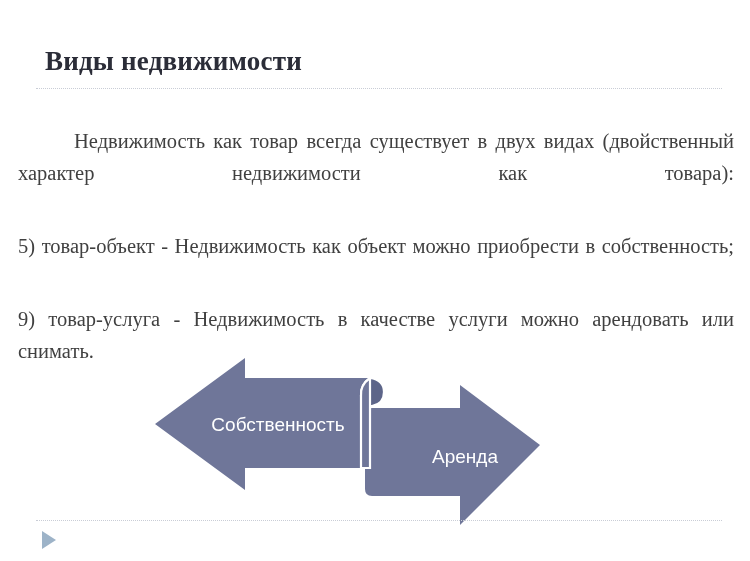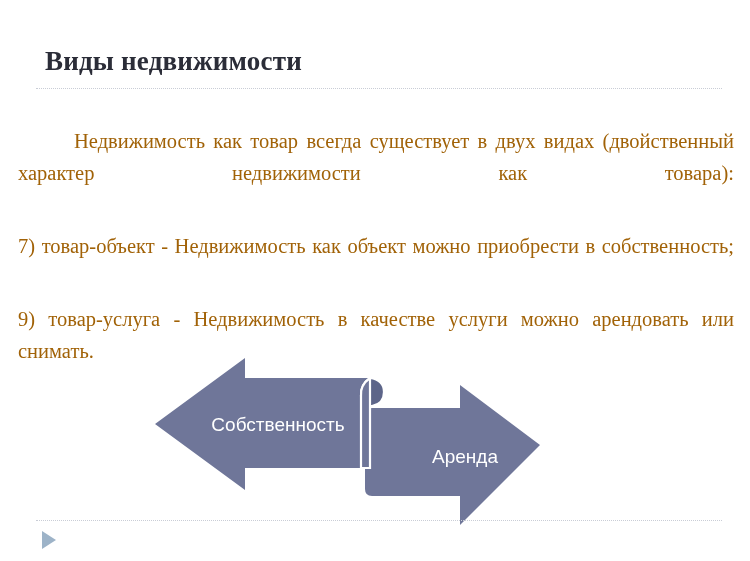--- a/index.html
+++ b/index.html
@@ -59,21 +59,21 @@
   #body-block {
     position: absolute;
     left: 18px;
     top: 125px;
     width: 716px;
   }
   .para {
     font-family: "Liberation Serif", "DejaVu Serif", serif;
     font-size: 20.5px;
     line-height: 32px;
-    color: #a16207;
+    color: #404040;
     text-align: justify;
     margin: 0 0 9px 0;
     -webkit-hyphens: none;
     hyphens: none;
   }
   .para.intro {
     text-indent: 56px;
   }
   .para:last-child {
     margin-bottom: 0;
@@ -127,21 +127,21 @@
 
 <div id="slide">
 
   <div id="title-block">
     <div id="page-title">Виды недвижимости</div>
     <div id="title-rule"></div>
   </div>
 
   <div id="body-block">
     <p class="para intro">Недвижимость как товар всегда существует в двух видах (двойственный характер недвижимости как товара):</p>
-    <p class="para">7)  товар-объект  -  Недвижимость  как  объект  можно приобрести в собственность;</p>
+    <p class="para">5)  товар-объект  -  Недвижимость  как  объект  можно приобрести в собственность;</p>
     <p class="para">9) товар-услуга - Недвижимость в качестве услуги можно арендовать или снимать.</p>
   </div>
 
   <div id="diagram">
     <svg width="750" height="200" viewBox="0 0 750 200" xmlns="http://www.w3.org/2000/svg">
 
       <g>
         <path d="M 372 68
                  L 460 68
                  L 460 45

